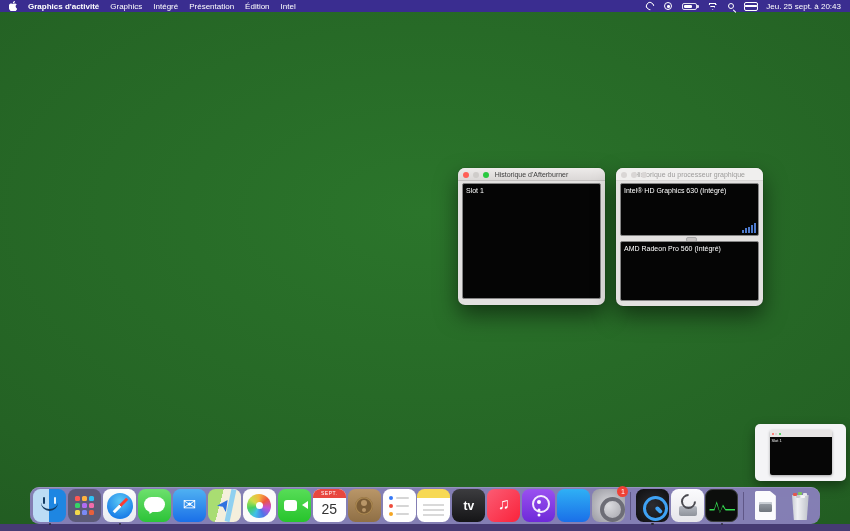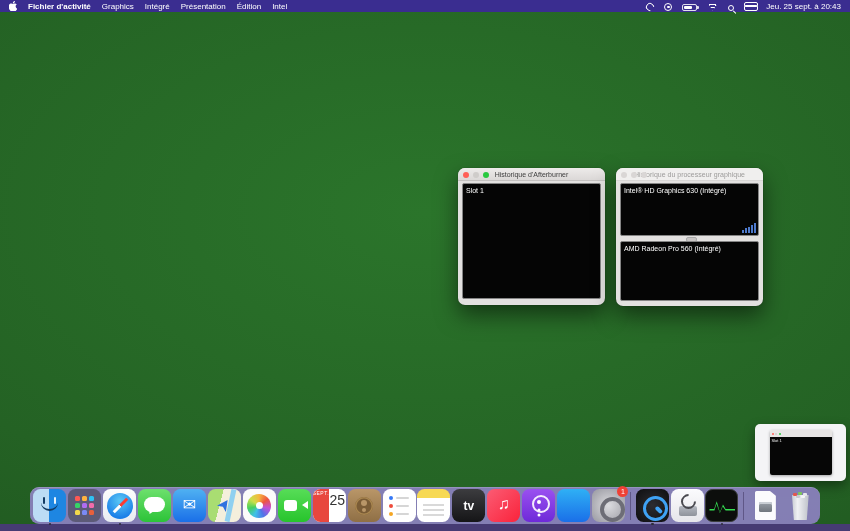--- a/index.html
+++ b/index.html
@@ -8,21 +8,21 @@
   #screen { position:relative; width:850px; height:531px; overflow:hidden;
     background: radial-gradient(120% 110% at 50% 40%, #2b752b 0%, #246224 55%, #1c4f1c 100%); }
 
   
   .menubar { position:absolute; top:0; left:0; right:0; height:12px;
     background:#3a2d90; color:#fff; display:flex; align-items:center;
     padding:0 9px; font-size:8px; gap:11px; z-index:50; }
   .menubar .apple { width:8px; height:10px; display:flex; align-items:center; }
   .menubar .appname { font-weight:bold; }
   .menu-item { cursor:default; }
-  .menubar-right { margin-left:auto; display:flex; align-items:flex-end; gap:10px; }
+  .menubar-right { margin-left:auto; display:flex; align-items:center; gap:10px; }
   .sbicon { position:relative; display:inline-block; }
   .sync { width:8px; height:8px; border:1.3px solid #fff; border-radius:50%;
     border-right-color:transparent; transform:rotate(40deg); }
   .record { width:8px; height:8px; border:1px solid #fff; border-radius:50%; }
   .record::after { content:""; position:absolute; left:2px; top:2px; width:2.5px; height:2.5px;
     background:#fff; border-radius:50%; }
   .battery { width:15px; height:7px; border:1px solid rgba(255,255,255,.85); border-radius:2px; }
   .battery::before { content:""; position:absolute; left:1px; top:1px; bottom:1px; width:8px;
     background:#fff; border-radius:1px; }
   .battery::after { content:""; position:absolute; right:-2.5px; top:1.5px; width:1.5px; height:3px;
@@ -130,21 +130,21 @@
   .icon-photos::before { content:""; position:absolute; left:4.5px; top:4.5px; width:24px; height:24px;
     border-radius:50%;
     background:conic-gradient(#f5b63d,#ee5340,#c24fd8,#4f74e8,#3fc1e8,#47d05f,#c9e04a,#f5b63d); }
   .icon-photos::after { content:""; position:absolute; left:13px; top:13px; width:7px; height:7px;
     background:#fff; border-radius:50%; }
   .icon-facetime { background:linear-gradient(#57dd57,#27c42c); }
   .icon-facetime::before { content:""; position:absolute; left:6px; top:11px; width:13px; height:11px;
     background:#fff; border-radius:3px; }
   .icon-facetime::after { content:""; position:absolute; left:20px; top:12px; width:0; height:0;
     border:4.5px solid transparent; border-right:6px solid #fff; }
-  .icon-calendar { background:#fff; display:flex; flex-direction:row; }
+  .icon-calendar { background:#fff; display:flex; flex-direction:column; }
   .cal-month { display:block; background:#e8473e; color:#fff; font-size:5px; line-height:9px;
     text-align:center; letter-spacing:.5px; }
   .cal-day { display:block; flex:1; color:#333; font-size:14px; text-align:center; line-height:23px; }
   .icon-contacts { background:linear-gradient(#b99668,#8f6f45); }
   .icon-contacts::before { content:""; position:absolute; left:7.5px; top:7.5px; width:18px; height:18px;
     border-radius:50%; background:#7a5c36; box-shadow:inset 0 0 0 1.5px #a8854f; }
   .icon-contacts::after { content:""; position:absolute; left:13.5px; top:11px; width:6px; height:6px;
     border-radius:50%; background:#b99668; box-shadow:0 7px 0 -1px #b99668; }
   .icon-reminders { background:#fff; }
   .icon-reminders::before { content:""; position:absolute; left:6px; top:7px; width:4px; height:4px;
@@ -203,21 +203,21 @@
 <body>
 
 <div id="screen">
 
   <div class="menubar">
     <span class="apple">
       <svg width="8" height="10" viewBox="0 0 14 17">
         <path fill="#ffffff" d="M11.6 9.1c0-2.2 1.8-3.2 1.9-3.3-1-1.5-2.6-1.7-3.2-1.7-1.4-.1-2.7.8-3.4.8-.7 0-1.8-.8-2.9-.8C2.5 4.1 1 5 .2 6.4c-1.6 2.8-.4 6.9 1.2 9.2.8 1.1 1.7 2.4 2.9 2.3 1.2 0 1.6-.7 3-.7s1.8.7 3 .7 2-1.1 2.8-2.2c.9-1.3 1.2-2.5 1.3-2.6-.1 0-2.8-1-2.8-4zM9.4 2.6c.6-.8 1.1-1.9 1-3-.9 0-2.1.6-2.7 1.4-.6.7-1.2 1.9-1 3 1.1.1 2.1-.6 2.7-1.4z"></path>
       </svg>
     </span>
-    <span class="appname menu-item">Fichier d'activité</span>
+    <span class="appname menu-item">Graphics d'activité</span>
     <span id="menus" style="display:flex;gap:11px;">
         <span class="menu-item">Graphics</span>
         <span class="menu-item">Intégré</span>
         <span class="menu-item">Présentation</span>
         <span class="menu-item">Édition</span>
         <span class="menu-item">Intel</span>
       </span>
 
     <span class="menubar-right">
       <span class="sbicon sync"></span>

